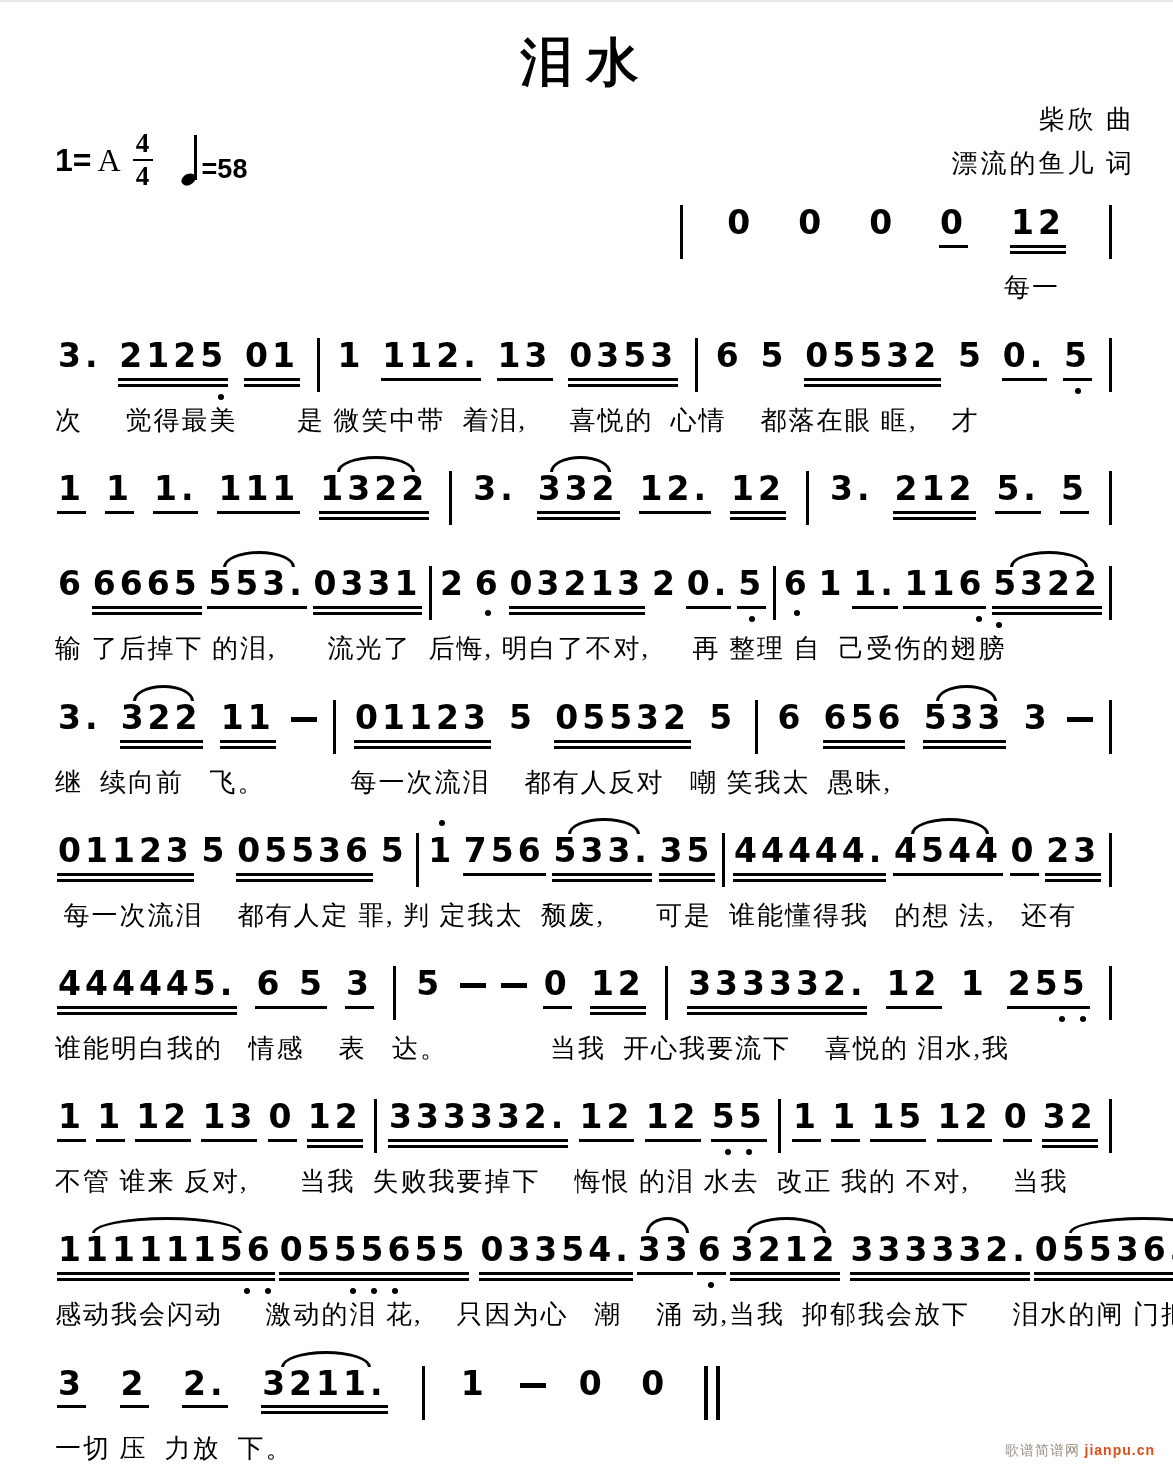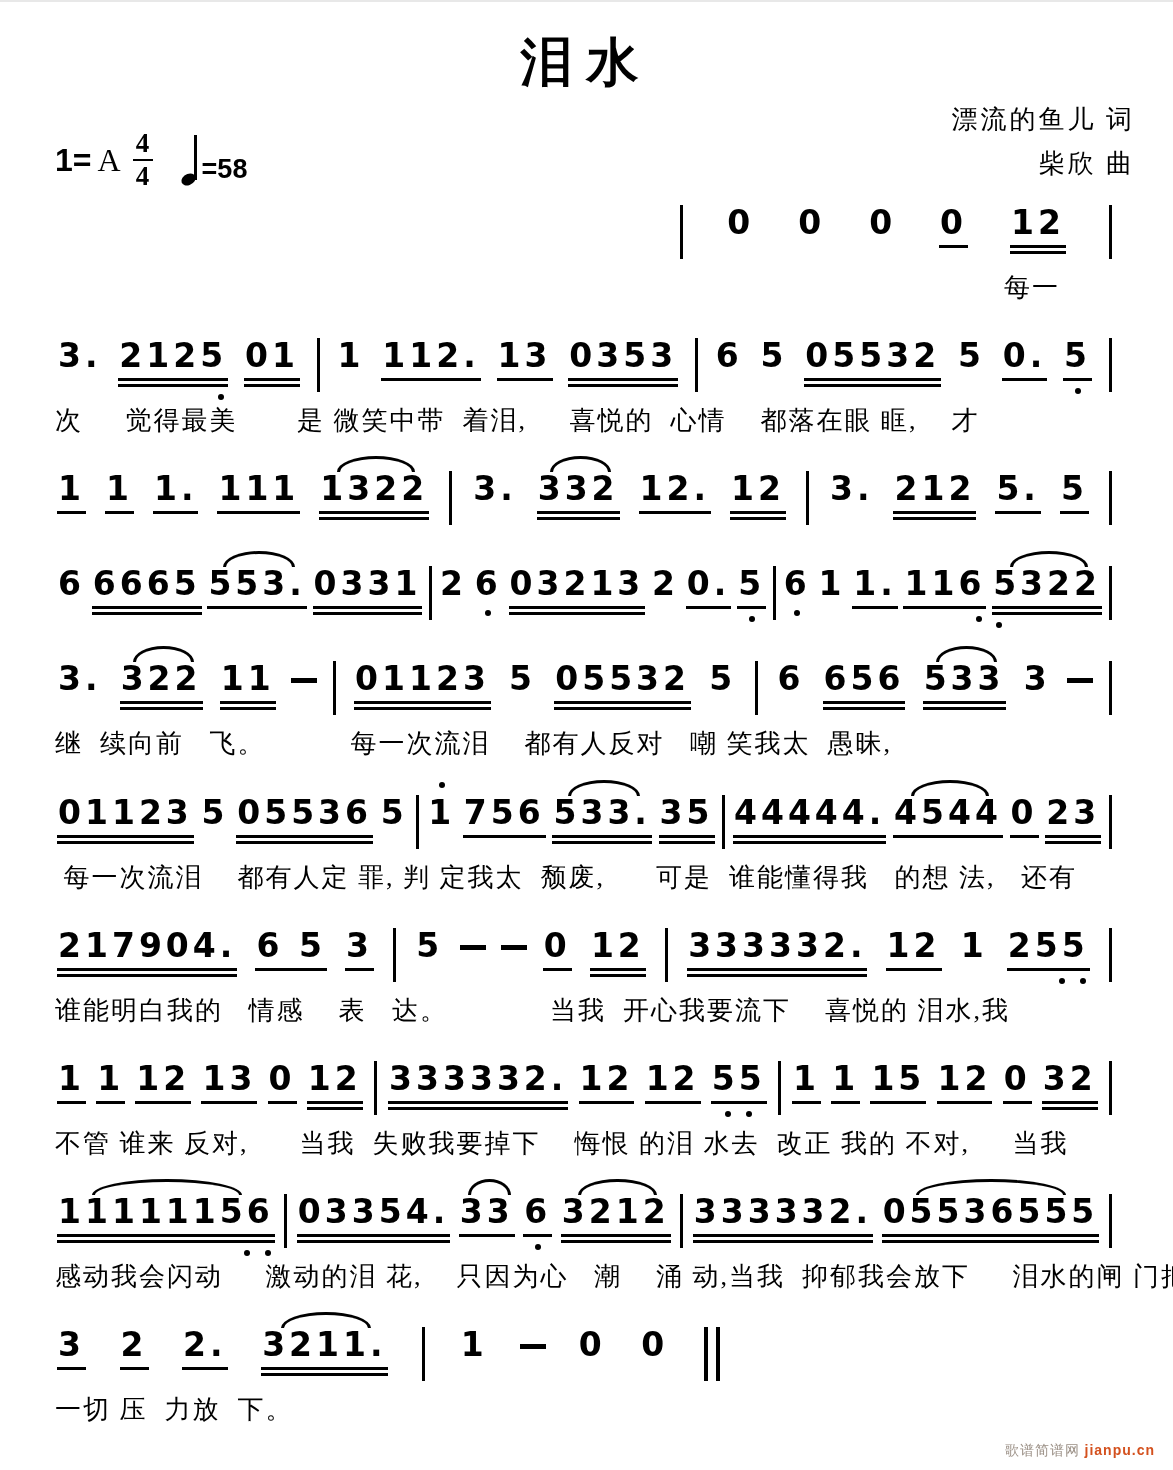--- a/index.html
+++ b/index.html
@@ -63,22 +63,22 @@
   .wm-domain{font-family:"Liberation Sans",sans-serif;font-weight:bold;}
 </style>
 </head>
 <body>
 
 <div class="page">
 
   <div class="title">泪水</div>
 
   <div class="credits">
+    <div>柴欣  曲</div>
     <div>漂流的鱼儿  词</div>
-    <div>柴欣  曲</div>
   </div>
 
   <div class="keyline">
     <span class="keysig"><span>1=</span><span class="tonic">A</span></span>
     <span class="frac">
       <span>4</span>
       <span class="bar-mid"></span>
       <span>4</span>
     </span>
     <span class="tempo">
@@ -318,20 +318,21 @@
             <span class="txt">5322</span>
             <i class="ul"></i>
             <i class="ul"></i>
             <i class="arc"></i>
             <span class="dots low" style="justify-content: flex-start;">
               <i class="dot"></i>
             </span>
           </span>
           <span class="bar"></span>
         </div>
+        <div class="lyric">输 了后掉下 的泪,      流光了  后悔, 明白了不对,     再 整理 自  己受伤的翅膀</div>
       </div>
       <div class="line-block">
         <div class="notes">
           <span class="tok">
             <span class="txt">3.</span>
           </span>
           <span class="tok">
             <span class="txt">322</span>
             <i class="ul"></i>
             <i class="ul"></i>
@@ -443,21 +444,21 @@
             <i class="ul"></i>
             <i class="ul"></i>
           </span>
           <span class="bar"></span>
         </div>
         <div class="lyric"> 每一次流泪    都有人定 罪, 判 定我太  颓废,      可是  谁能懂得我   的想 法,   还有</div>
       </div>
       <div class="line-block">
         <div class="notes">
           <span class="tok">
-            <span class="txt">217904.</span>
+            <span class="txt">444445.</span>
             <i class="ul"></i>
             <i class="ul"></i>
           </span>
           <span class="tok">
             <span class="txt">6 5</span>
             <i class="ul"></i>
           </span>
           <span class="tok">
             <span class="txt">3</span>
             <i class="ul"></i>
@@ -582,20 +583,30 @@
         <div class="lyric">不管 谁来 反对,      当我  失败我要掉下    悔恨 的泪 水去  改正 我的 不对,     当我</div>
       </div>
       <div class="line-block">
         <div class="notes">
           <span class="tok">
             <span class="txt">11111156</span>
             <i class="ul"></i>
             <i class="ul"></i>
             <i class="arc"></i>
             <span class="dots low" style="justify-content: flex-end;">
+              <i class="dot"></i>
+              <i class="dot"></i>
+            </span>
+          </span>
+          <span class="tok">
+            <span class="txt">0555655</span>
+            <i class="ul"></i>
+            <i class="ul"></i>
+            <span class="dots low">
+              <i class="dot"></i>
               <i class="dot"></i>
               <i class="dot"></i>
             </span>
           </span>
           <span class="bar"></span>
           <span class="tok">
             <span class="txt">03354.</span>
             <i class="ul"></i>
             <i class="ul"></i>
           </span>

